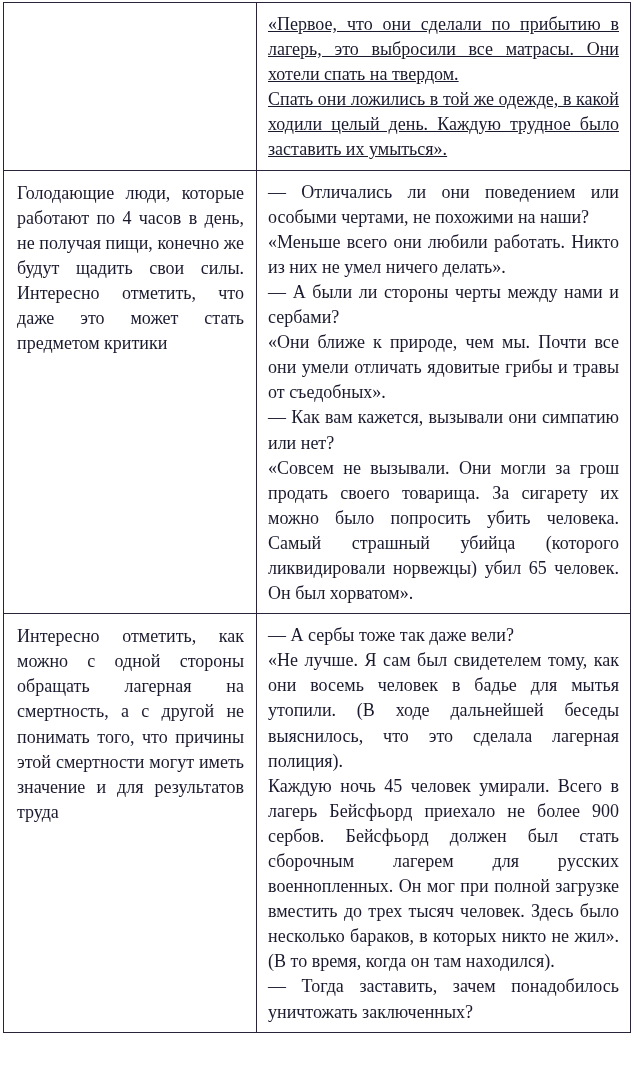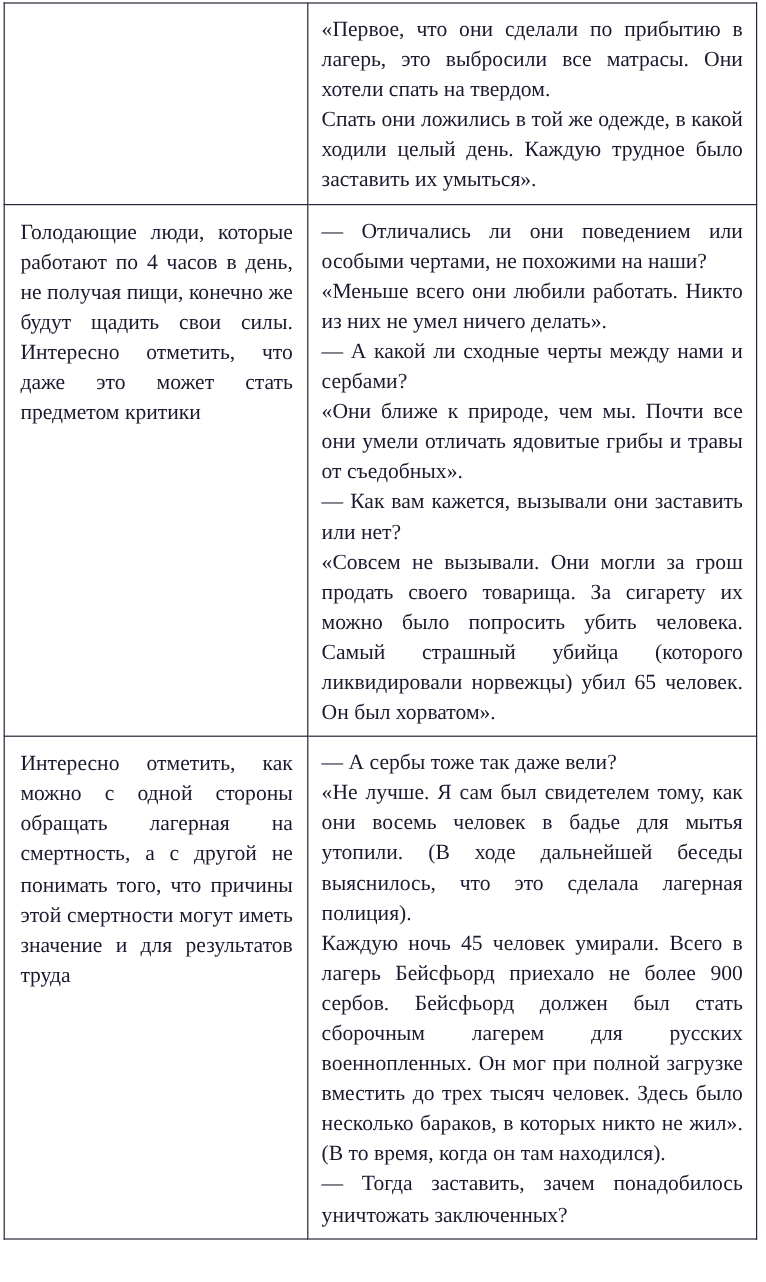--- a/index.html
+++ b/index.html
@@ -64,20 +64,21 @@
     text-justify: inter-word;
   }
 
   
   .cell-inner p:last-child {
     margin-bottom: 0;
   }
 
   .row-empty-left .cell-inner {
     min-height: 145px;
+    text-decoration: underline;
   }
 </style>
 </head>
 <body>
 
 <div class="page">
 
   <table class="doc-table">
     <tbody>
 
@@ -98,23 +99,23 @@
       <tr>
         <td class="col-left">
           <div class="cell-inner left-pad">
             <p>Голодающие люди, которые работают по 4 часов в день, не получая пищи, конечно же будут щадить свои силы. Интересно отметить, что даже это может стать предметом критики</p>
           </div>
         </td>
         <td class="col-right">
           <div class="cell-inner">
             <p>— Отличались ли они поведением или особыми чертами, не похожими на наши?</p>
             <p>«Меньше всего они любили работать. Никто из них не умел ничего делать».</p>
-            <p>— А какой ли сходные черты между нами и сербами?</p>
+            <p>— А были ли стороны черты между нами и сербами?</p>
             <p>«Они ближе к природе, чем мы. Почти все они умели отличать ядовитые грибы и травы от съедобных».</p>
-            <p>— Как вам кажется, вызывали они заставить или нет?</p>
+            <p>— Как вам кажется, вызывали они симпатию или нет?</p>
             <p>«Совсем не вызывали. Они могли за грош продать своего товарища. За сигарету их можно было попросить убить человека. Самый страшный убийца (которого ликвидировали норвежцы) убил 65 человек. Он был хорватом».</p>
           </div>
         </td>
       </tr>
 
       <tr>
         <td class="col-left">
           <div class="cell-inner left-pad">
             <p>Интересно отметить, как можно с одной стороны обращать лагерная на смертность, а с другой не понимать того, что причины этой смертности могут иметь значение и для результатов труда</p>
           </div>

